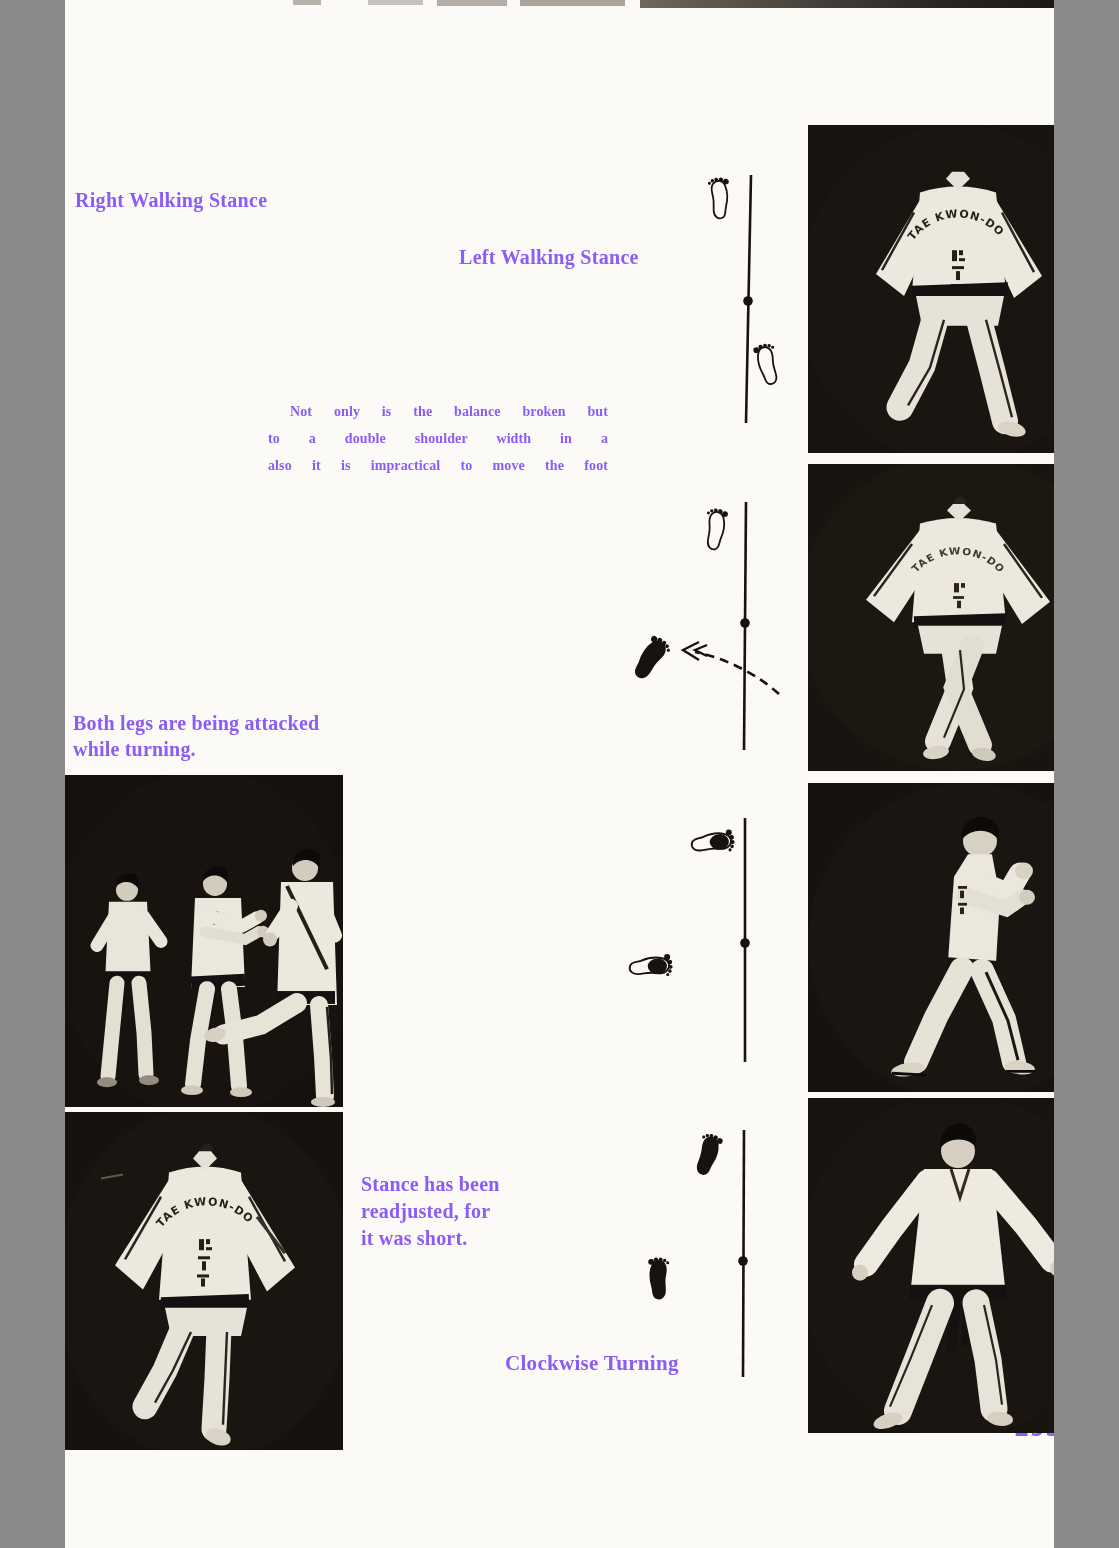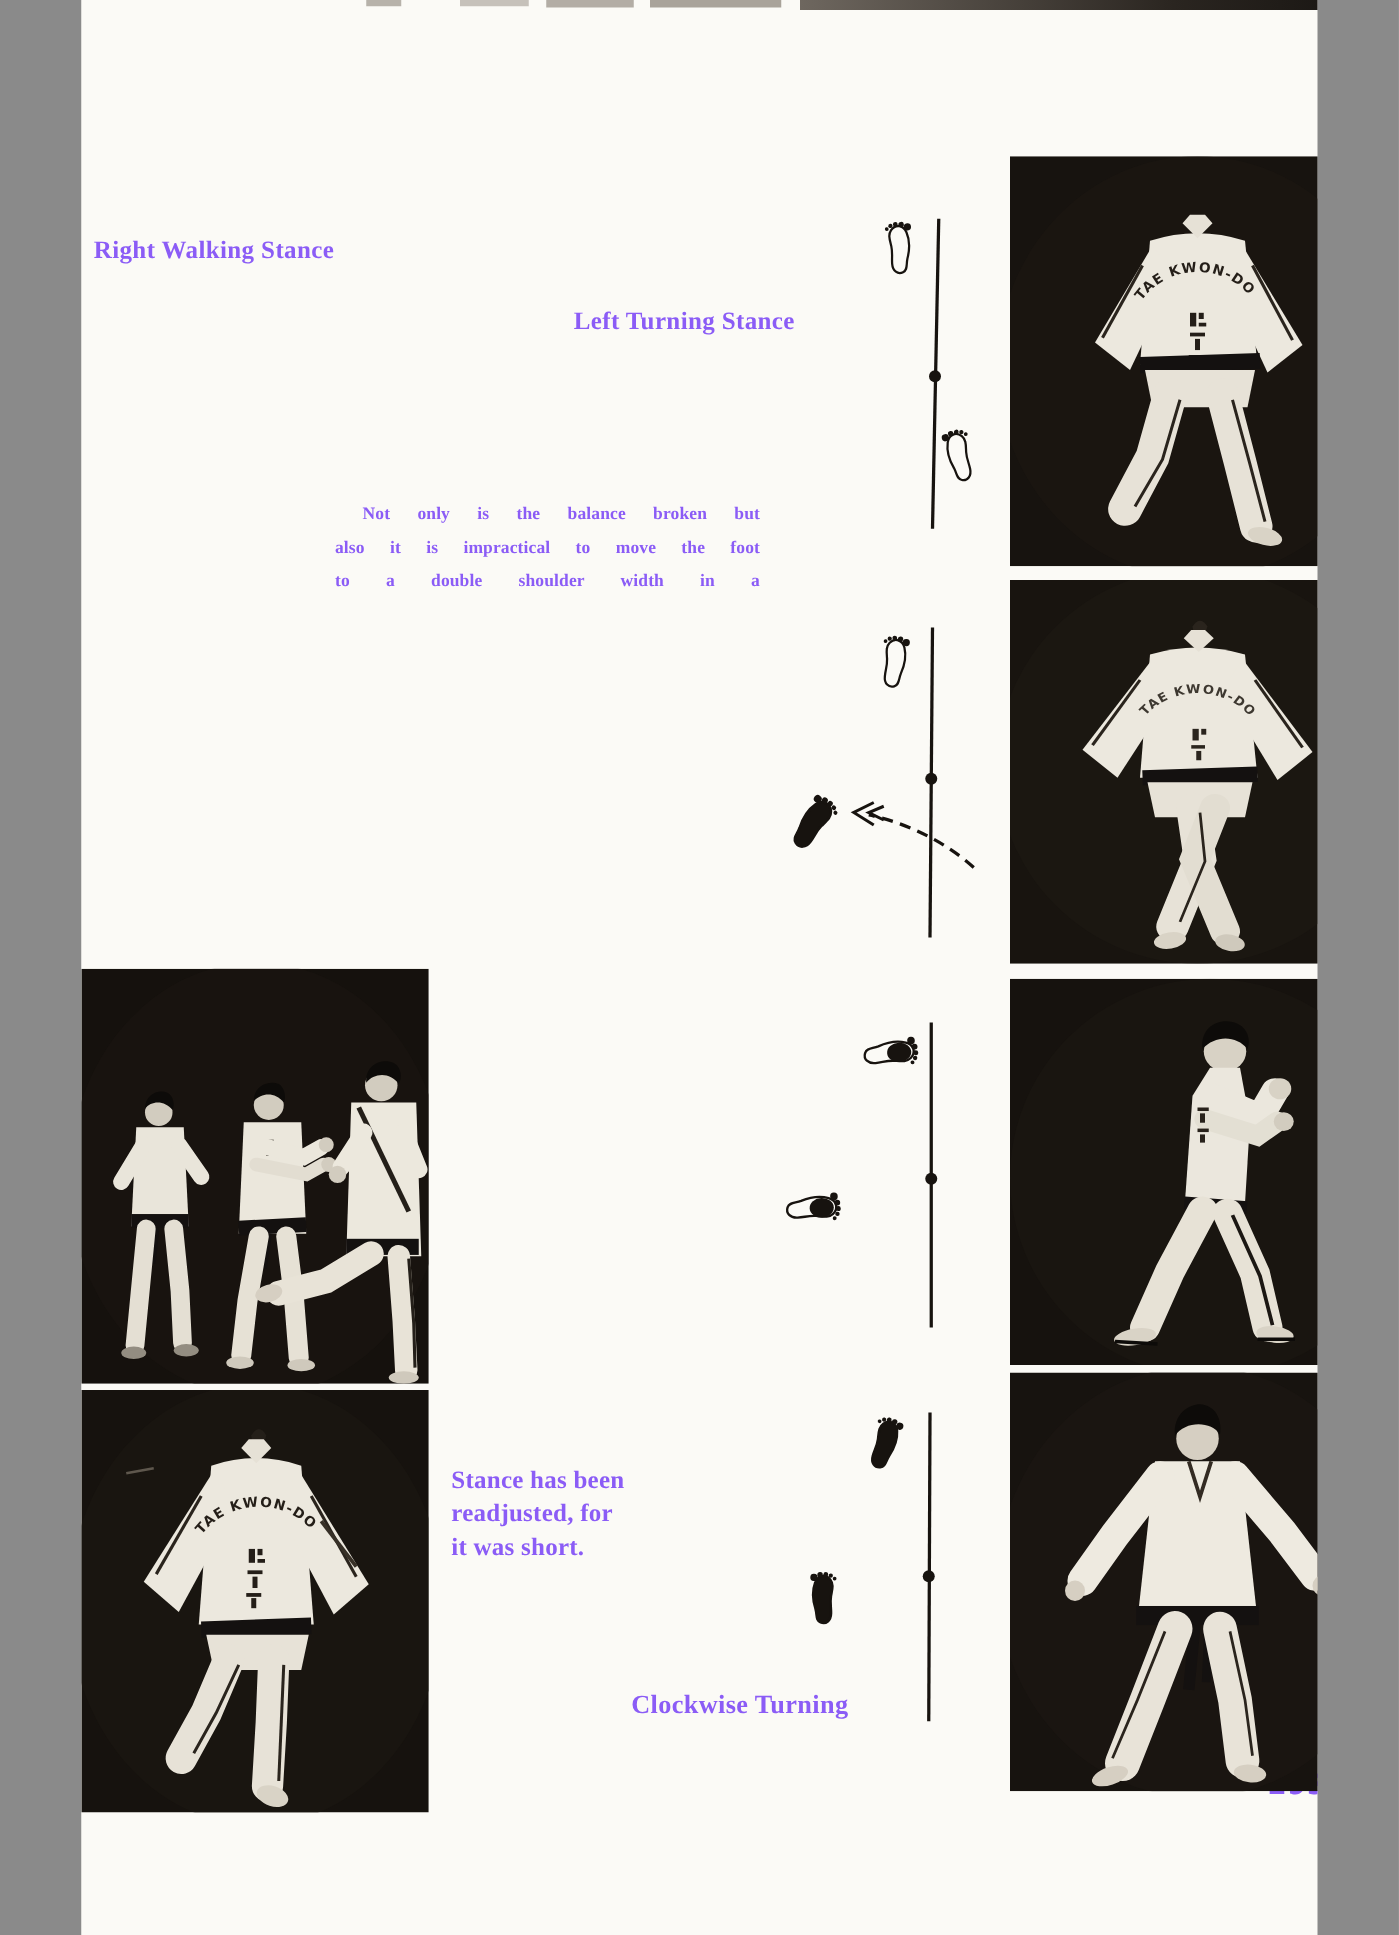--- a/index.html
+++ b/index.html
@@ -33,28 +33,32 @@
 
 <div class="page">
 
   <div class="art" style="left:228px;width:28px;height:5px;background:#b7b2aa;"></div>
   <div class="art" style="left:303px;width:55px;height:5px;background:#c6c1ba;"></div>
   <div class="art" style="left:372px;width:70px;height:6px;background:#b3ada5;"></div>
   <div class="art" style="left:455px;width:105px;height:6px;background:#a9a39a;"></div>
   <div class="art" style="left:575px;width:544px;height:8px;background:linear-gradient(to right,#6e675f,#2a2520 55%,#0d0b09);"></div>
 
   <div class="h rws">Right Walking Stance</div>
-  <div class="h lws">Left Turning Stance</div>
+  <div class="h lws">Left Walking Stance</div>
 
   <div class="para">
     <div class="jl first">Not only is the balance broken but</div>
+    <div class="jl">to a double shoulder width in a</div>
     <div class="jl">also it is impractical to move the foot</div>
-    <div class="jl">to a double shoulder width in a</div>
   </div>
 
+  <div class="cap both">
+    <div class="l">Both legs are being attacked</div>
+    <div class="l">while turning.</div>
+  </div>
   <div class="cap readj">
     <div class="l">Stance has been</div>
     <div class="l">readjusted, for</div>
     <div class="l">it was short.</div>
   </div>
   <div class="h cw">Clockwise Turning</div>
 
   <div class="pagenum">293</div>
 
   <figure class="photo" style="left:743px;top:125px;width:300px;height:328px;">

